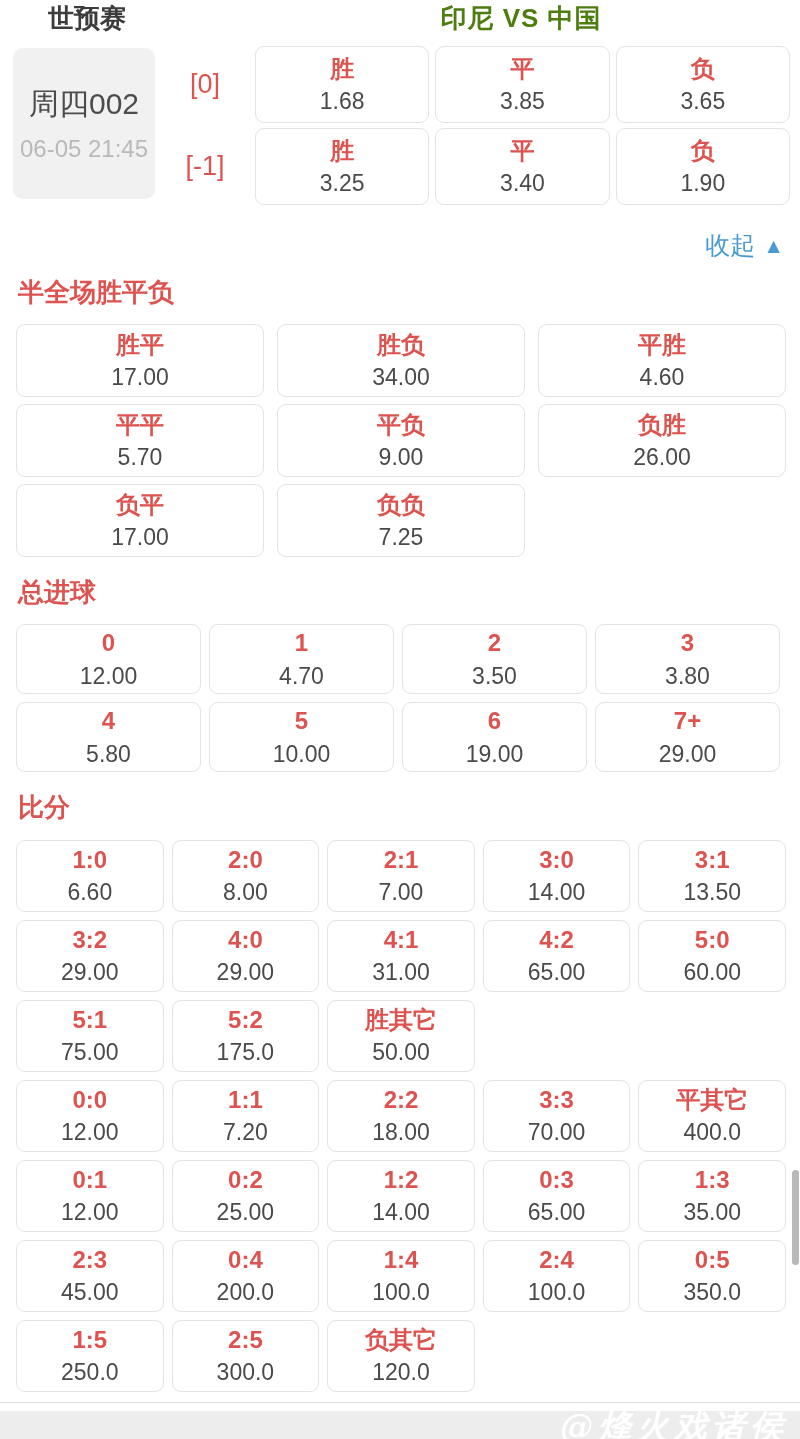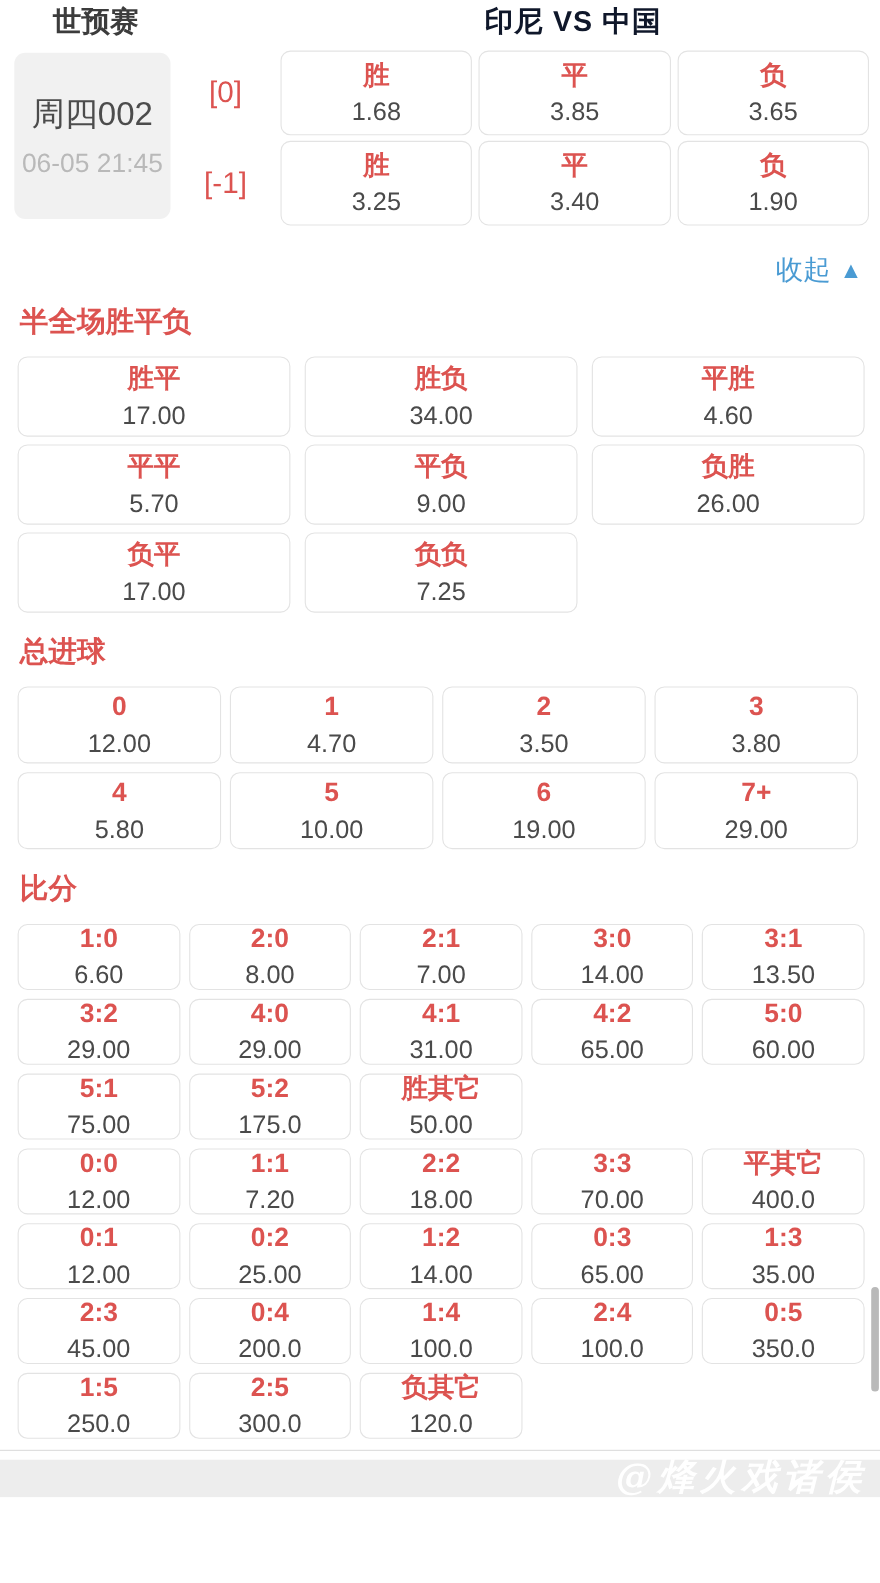--- a/index.html
+++ b/index.html
@@ -10,24 +10,24 @@
     --cardbg:#f1f1f1;
     --barbg:#ededed;
   }
   *{box-sizing:border-box;}
   html,body{margin:0;padding:0;}
   body{
     width:800px;height:1439px;background:#fff;position:relative;overflow:hidden;
     font-family:"Liberation Sans", sans-serif;
   }
   
-  .header{height:36px;display:flex;align-items:center;padding-top:2px;}
+  .header{height:36px;display:flex;align-items:flex-end;padding-top:2px;}
   .league-wrap{width:242px;}
   .league{margin-left:48px;font-size:26px;font-weight:700;color:#3c3c3c;}
-  .match-title{flex:1;text-align:center;font-size:26px;font-weight:700;color:#0f172a;letter-spacing:1px;}
+  .match-title{flex:1;text-align:center;font-size:26px;font-weight:700;color:#4d7c0f;letter-spacing:1px;}
   
   .match-section{display:flex;margin-top:6px;}
   .match-card{
     width:142px;height:151px;margin-left:13px;margin-top:6px;background:var(--cardbg);
     border-radius:10px;display:flex;flex-direction:column;align-items:center;justify-content:center;flex:none;
   }
   .match-no{font-size:30px;color:#4c4c4c;font-weight:500;}
   .match-time{font-size:24px;color:#b9b9b9;margin-top:10px;}
   .odds-rows{flex:1;display:flex;flex-direction:column;gap:5px;margin-top:4px;}
   .odds-row{display:flex;height:77px;}
@@ -48,21 +48,21 @@
     font-size:25px;color:var(--blue);font-weight:500;cursor:pointer;}
   .collapse-row .tri{font-size:21px;margin-left:8px;vertical-align:1px;}
   
   .section-title{margin:16px 0 16px 18px;font-size:26px;font-weight:700;color:var(--red);line-height:1.2;}
   .grid{display:grid;}
   .cols-3{grid-template-columns:repeat(3,1fr);gap:7px 13px;margin:0 14px 0 16px;}
   .cols-3 .cell{height:73px;}
   .cols-4{grid-template-columns:repeat(4,1fr);gap:8px 8px;margin:0 20px 0 16px;}
   .cols-4 .cell{height:70px;}
   .cols-5{grid-template-columns:repeat(5,1fr);gap:8px 8px;margin:0 14px 0 16px;}
-  .cols-5 .cell{height:60px;}
+  .cols-5 .cell{height:72px;}
   .grid + .section-title{margin-top:20px;}
   
   .bottom{margin-top:10px;border-top:1px solid #dcdcdc;}
   .bar{margin-top:8px;height:34px;background:var(--barbg);position:relative;}
   .watermark{
     position:absolute;right:6px;top:-6px;color:#ffffff;font-size:33px;
     font-family:"DejaVu Serif", serif;font-style:italic;font-weight:700;
     letter-spacing:5px;border-bottom:2px solid #fff;padding:0 6px 1px 14px;white-space:nowrap;
   }
   

